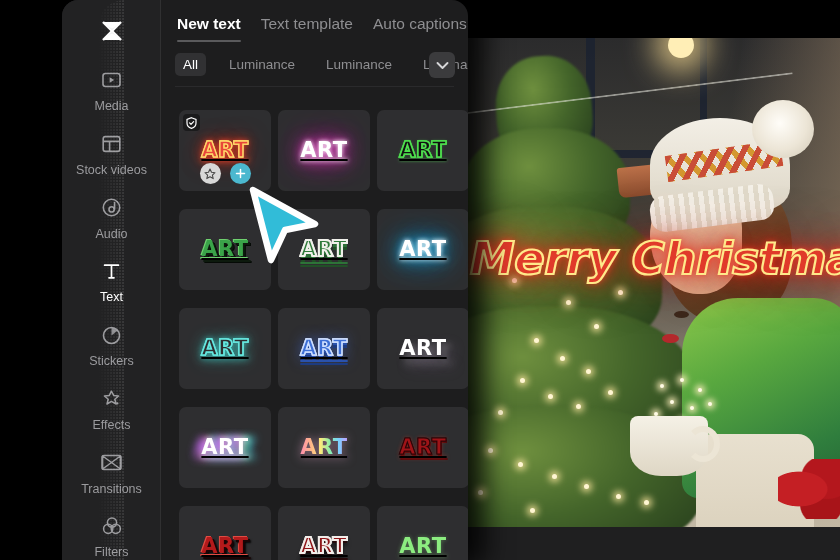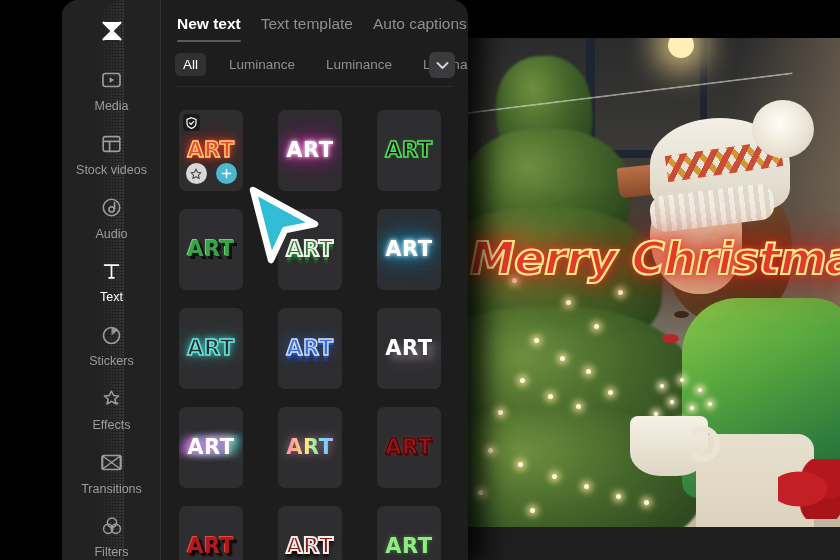--- a/index.html
+++ b/index.html
@@ -275,23 +275,23 @@
   .divider { height: 1px; background: #2a2a2c; margin: 0 14px; }
 
   
   .grid {
     position: absolute; left: 0; right: 0; top: 96px; bottom: 0;
     padding: 14px 0 0 18px;
     display: grid; grid-template-columns: repeat(3, 81px);
     gap: 18px 18px; align-content: start; overflow: hidden;
   }
   .tile {
-    position: relative; width: 64px; height: 81px; border-radius: 7px;
+    position: relative; width: 92px; height: 81px; border-radius: 7px;
     background: #2e2e30; display: flex; align-items: center; justify-content: center;
-    cursor: pointer; overflow: hidden;
+    cursor: pointer; overflow: hidden; text-decoration: underline;
   }
   .art {
     font-family: "DejaVu Sans", sans-serif;
     font-weight: 700; font-size: 21px; letter-spacing: .5px; line-height: 1;
   }
   .badge-pro {
     position: absolute; left: 4px; top: 4px; width: 17px; height: 17px;
     background: #1b1b1c; border-radius: 4px;
     display: flex; align-items: center; justify-content: center; color: #fff;
   }

